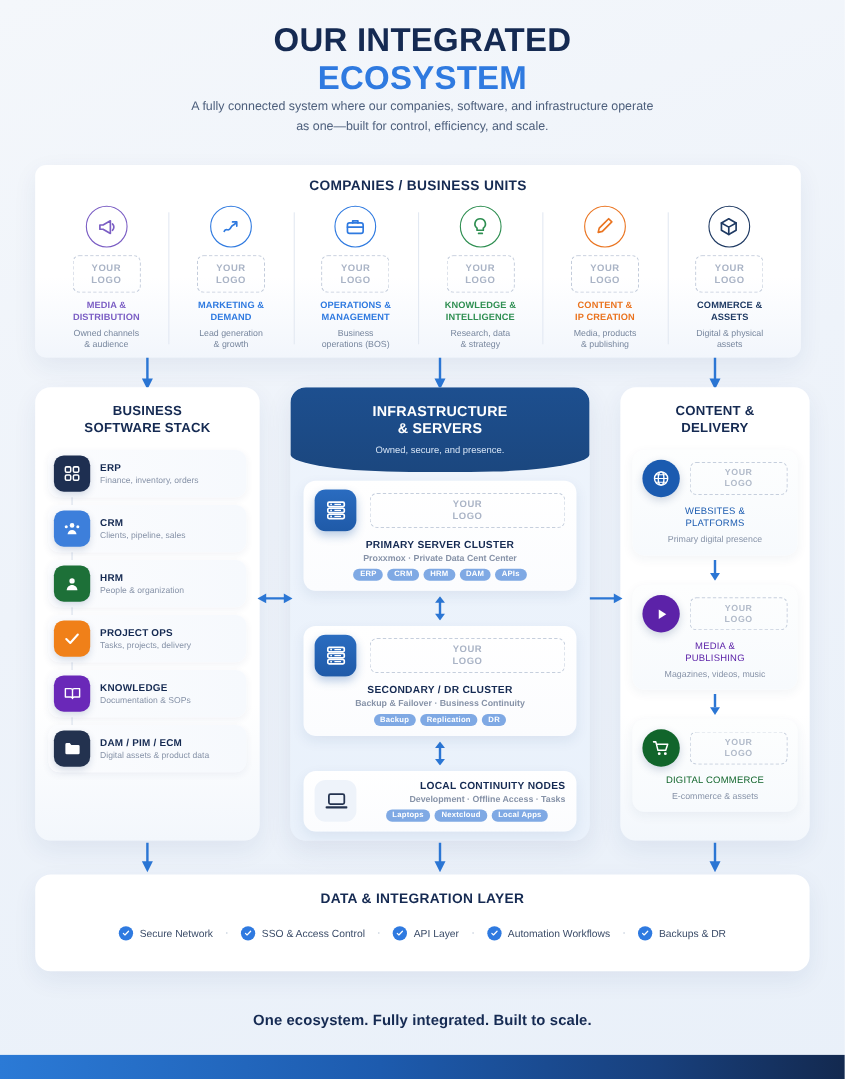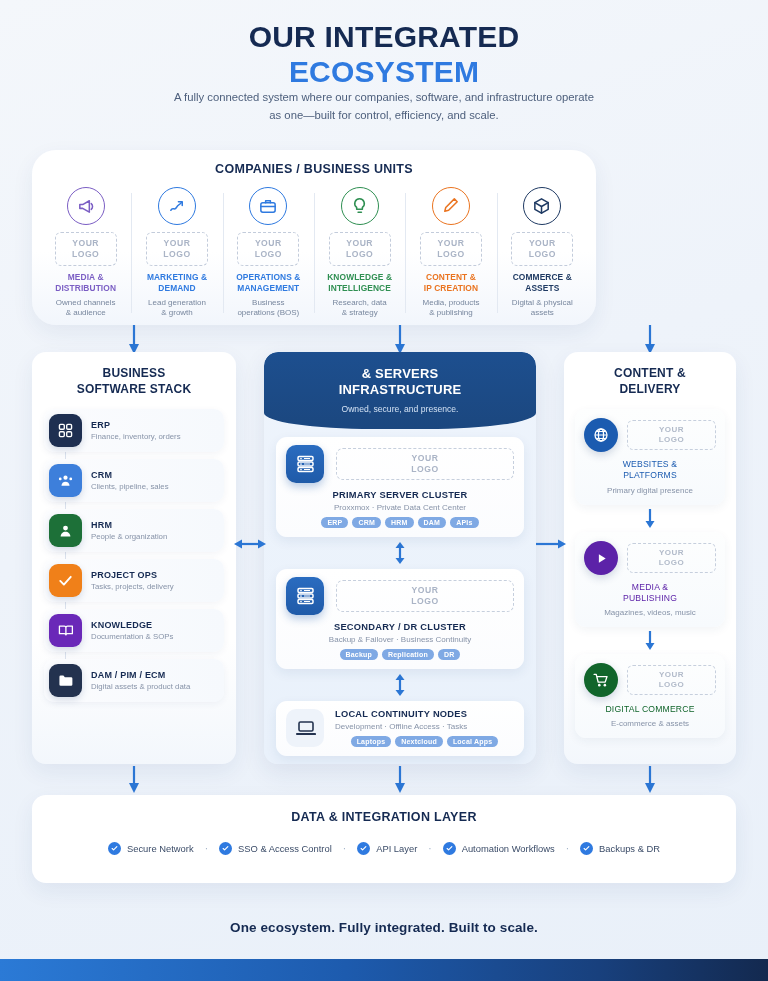--- a/index.html
+++ b/index.html
@@ -31,23 +31,23 @@
   
   .card {
     background: #ffffff;
     border-radius: 14px;
     box-shadow: 0 6px 20px rgba(30,60,110,.07), 0 1px 3px rgba(30,60,110,.05);
   }
 
   
   .companies {
     position: absolute; left: 32px; top: 150px;
-    width: 564px; height: 175px;
+    width: 696px; height: 175px;
     background: linear-gradient(180deg,#ffffff 0%,#ffffff 58%,#f2f6fc 100%);
-    border-radius: 24px;
+    border-radius: 10px;
     box-shadow: 0 8px 22px rgba(30,60,110,.07);
     padding-top: 12px;
   }
   .companies-title {
     text-align: center; font-size: 12.5px; font-weight: bold;
     color: #152a52; letter-spacing: .3px;
   }
   .company-grid { display: flex; margin-top: 11px; padding: 0 8px; }
   .company {
     flex: 1; text-align: center; position: relative; padding: 0 4px;
@@ -139,28 +139,28 @@
   }
   .node-ic.plain {
     background: #eef3fa; box-shadow: none;
   }
   .node-logo {
     flex: 1; height: 32px; border: 1.4px dashed #c6cfdd; border-radius: 7px;
     display: flex; flex-direction: column; align-items: center; justify-content: center;
     color: #aab4c6; font-size: 8.6px; font-weight: bold; letter-spacing: .5px; line-height: 1.25;
   }
   .node-name { font-size: 9.3px; font-weight: bold; color: #152a52; margin-top: 7px; letter-spacing: .25px; }
-  .node-desc { font-size: 8px; color: #8793a8; margin-top: 3px; }
+  .node-desc { font-size: 8px; color: #8793a8; margin-top: 3px; font-weight: bold; }
   .chips { display: flex; gap: 4px; justify-content: center; margin-top: 5px; flex-wrap: wrap; }
   .chip {
     background: #7fa9e4; color: #fff; font-size: 7px; font-weight: bold;
     padding: 2px 6px; border-radius: 8px; letter-spacing: .2px;
   }
   .node-inline { display: flex; align-items: center; gap: 11px; text-align: left; }
-  .node-inline .node-body { flex: 1; text-align: left; }
+  .node-inline .node-body { flex: 1; text-align: right; }
 
   
   .col-right {
     position: absolute; left: 564px; top: 352px; width: 172px; height: 412px;
     background: linear-gradient(180deg,#ffffff 0%,#ffffff 72%,#f3f7fc 100%);
     border-radius: 14px; box-shadow: 0 8px 22px rgba(30,60,110,.07);
     padding: 14px 11px 10px;
   }
   .cd-card {
     background: linear-gradient(180deg,#fdfefe 0%,#f7fafd 100%);
@@ -406,22 +406,22 @@
               <div class="sw-t">DAM / PIM / ECM</div>
               <div class="sw-s">Digital assets &amp; product data</div>
             </div>
           </div>
         </div>
     </div>
   </div>
 
   <div class="col-center">
     <div class="infra-head">
+      <div class="infra-title">INFRASTRUCTURE</div>
       <div class="infra-title">&amp; SERVERS</div>
-      <div class="infra-title">INFRASTRUCTURE</div>
       <div class="infra-sub">Owned, secure, and presence.</div>
     </div>
     <div class="infra-body" id="infra-body">
         <div class="node">
           <div class="node-top">
             <div class="node-ic">
               <svg width="21" height="21" viewBox="0 0 21 21">
                 <rect x="3" y="3.5" width="15" height="4" rx="1.2" stroke="#fff" stroke-width="1.5" fill="none"></rect>
                 <rect x="3" y="9" width="15" height="4" rx="1.2" stroke="#fff" stroke-width="1.5" fill="none"></rect>
                 <rect x="3" y="14.5" width="15" height="4" rx="1.2" stroke="#fff" stroke-width="1.5" fill="none"></rect>

